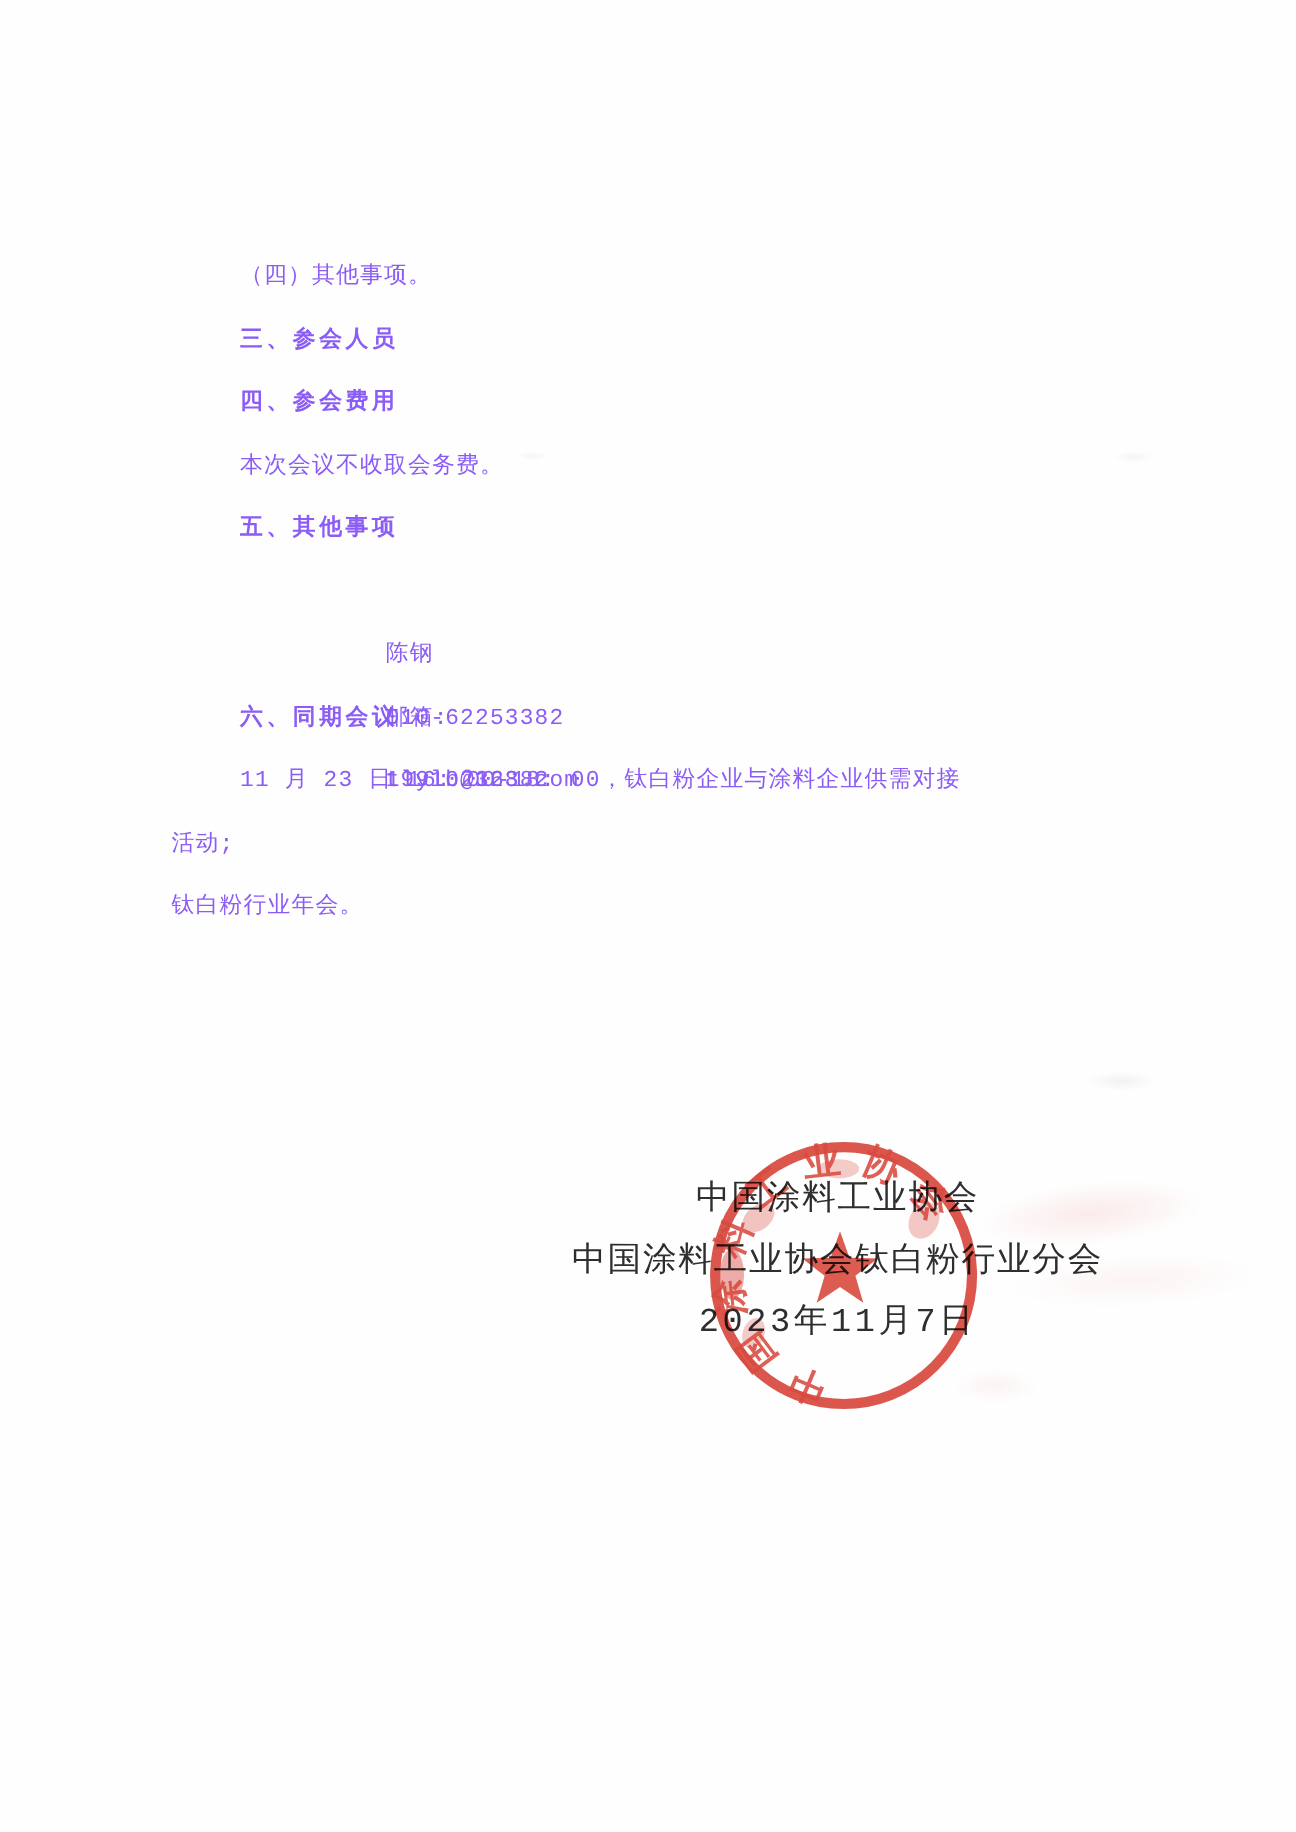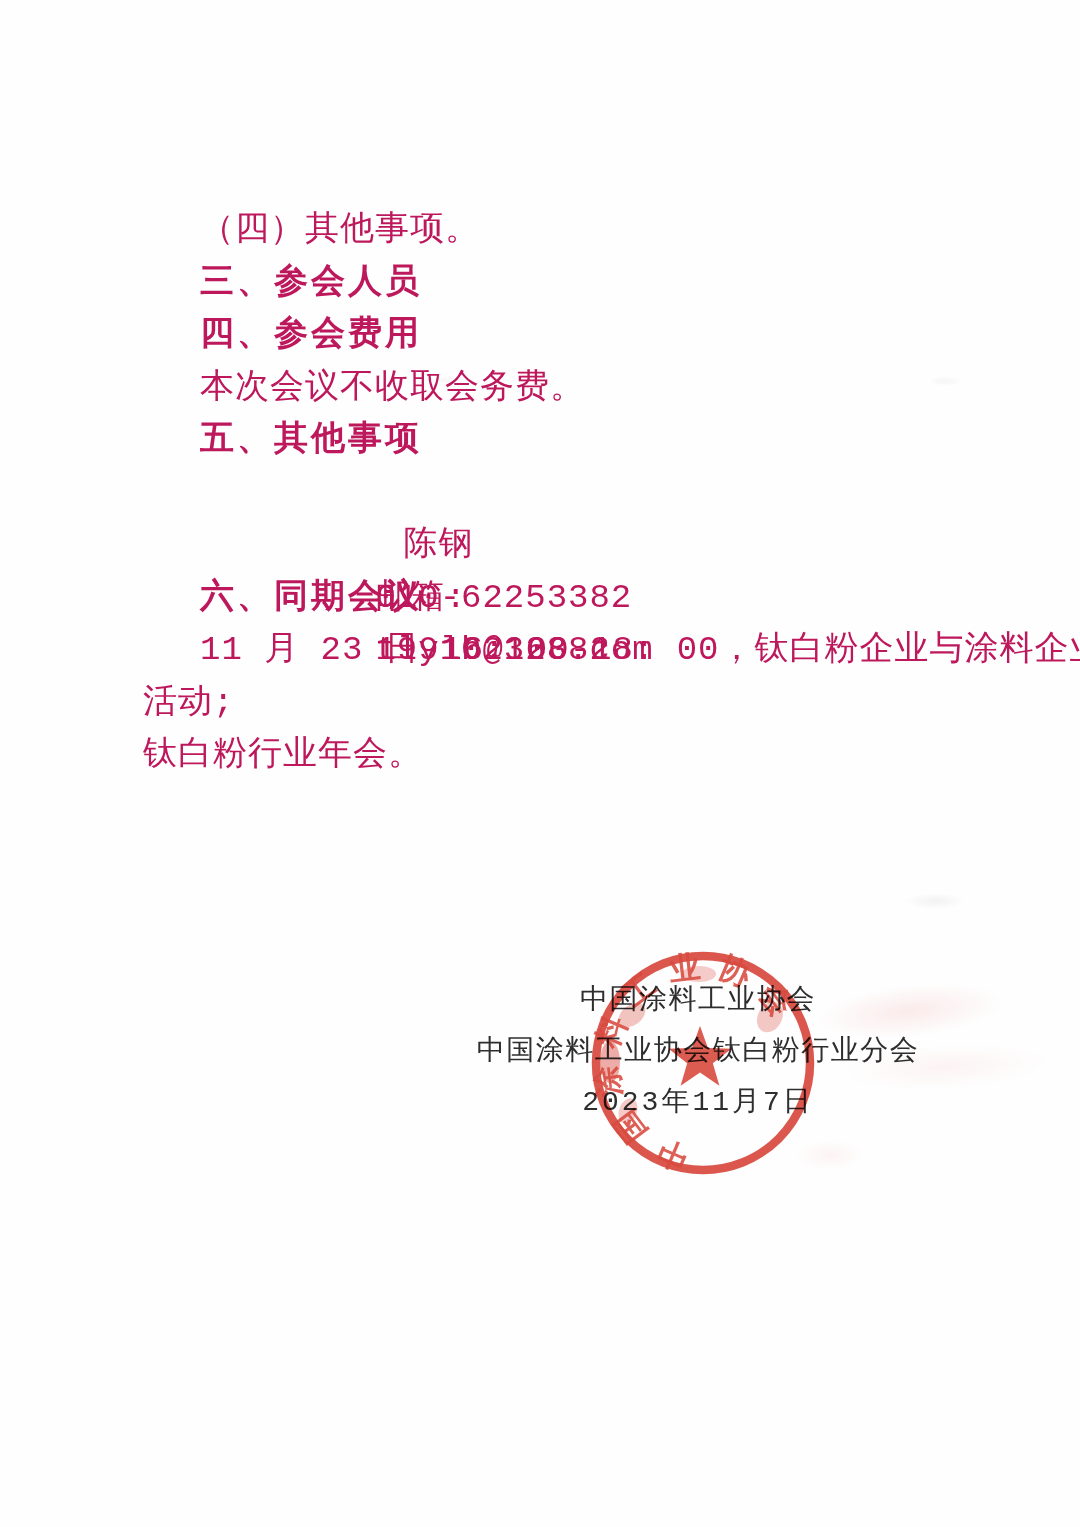--- a/index.html
+++ b/index.html
@@ -14,29 +14,29 @@
   }
   
   .body-text{
     position:absolute;
     left:143px;top:204px;
     width:850px;
   }
   .line{
     height:52.5px;
     line-height:52.5px;
-    font-size:34px;
+    font-size:19px;
     letter-spacing:1px;
     white-space:pre;
-    color:#be185d;
+    color:#8b5cf6;
   }
   .ind{padding-left:57px;}
   .bold{font-weight:700;letter-spacing:3px;}
   .contact{padding-left:104px;}
-  .contact .name{margin-right:28px;margin-left:28px;}
+  .contact .name{margin-right:28px;}
   .contact .phone{margin-right:34px;}
   .email-label{margin-right:14px;}
   
   .signature{
     position:absolute;
     left:354px;top:975px;
     width:688px;
     text-align:center;
     z-index:1;
   }

